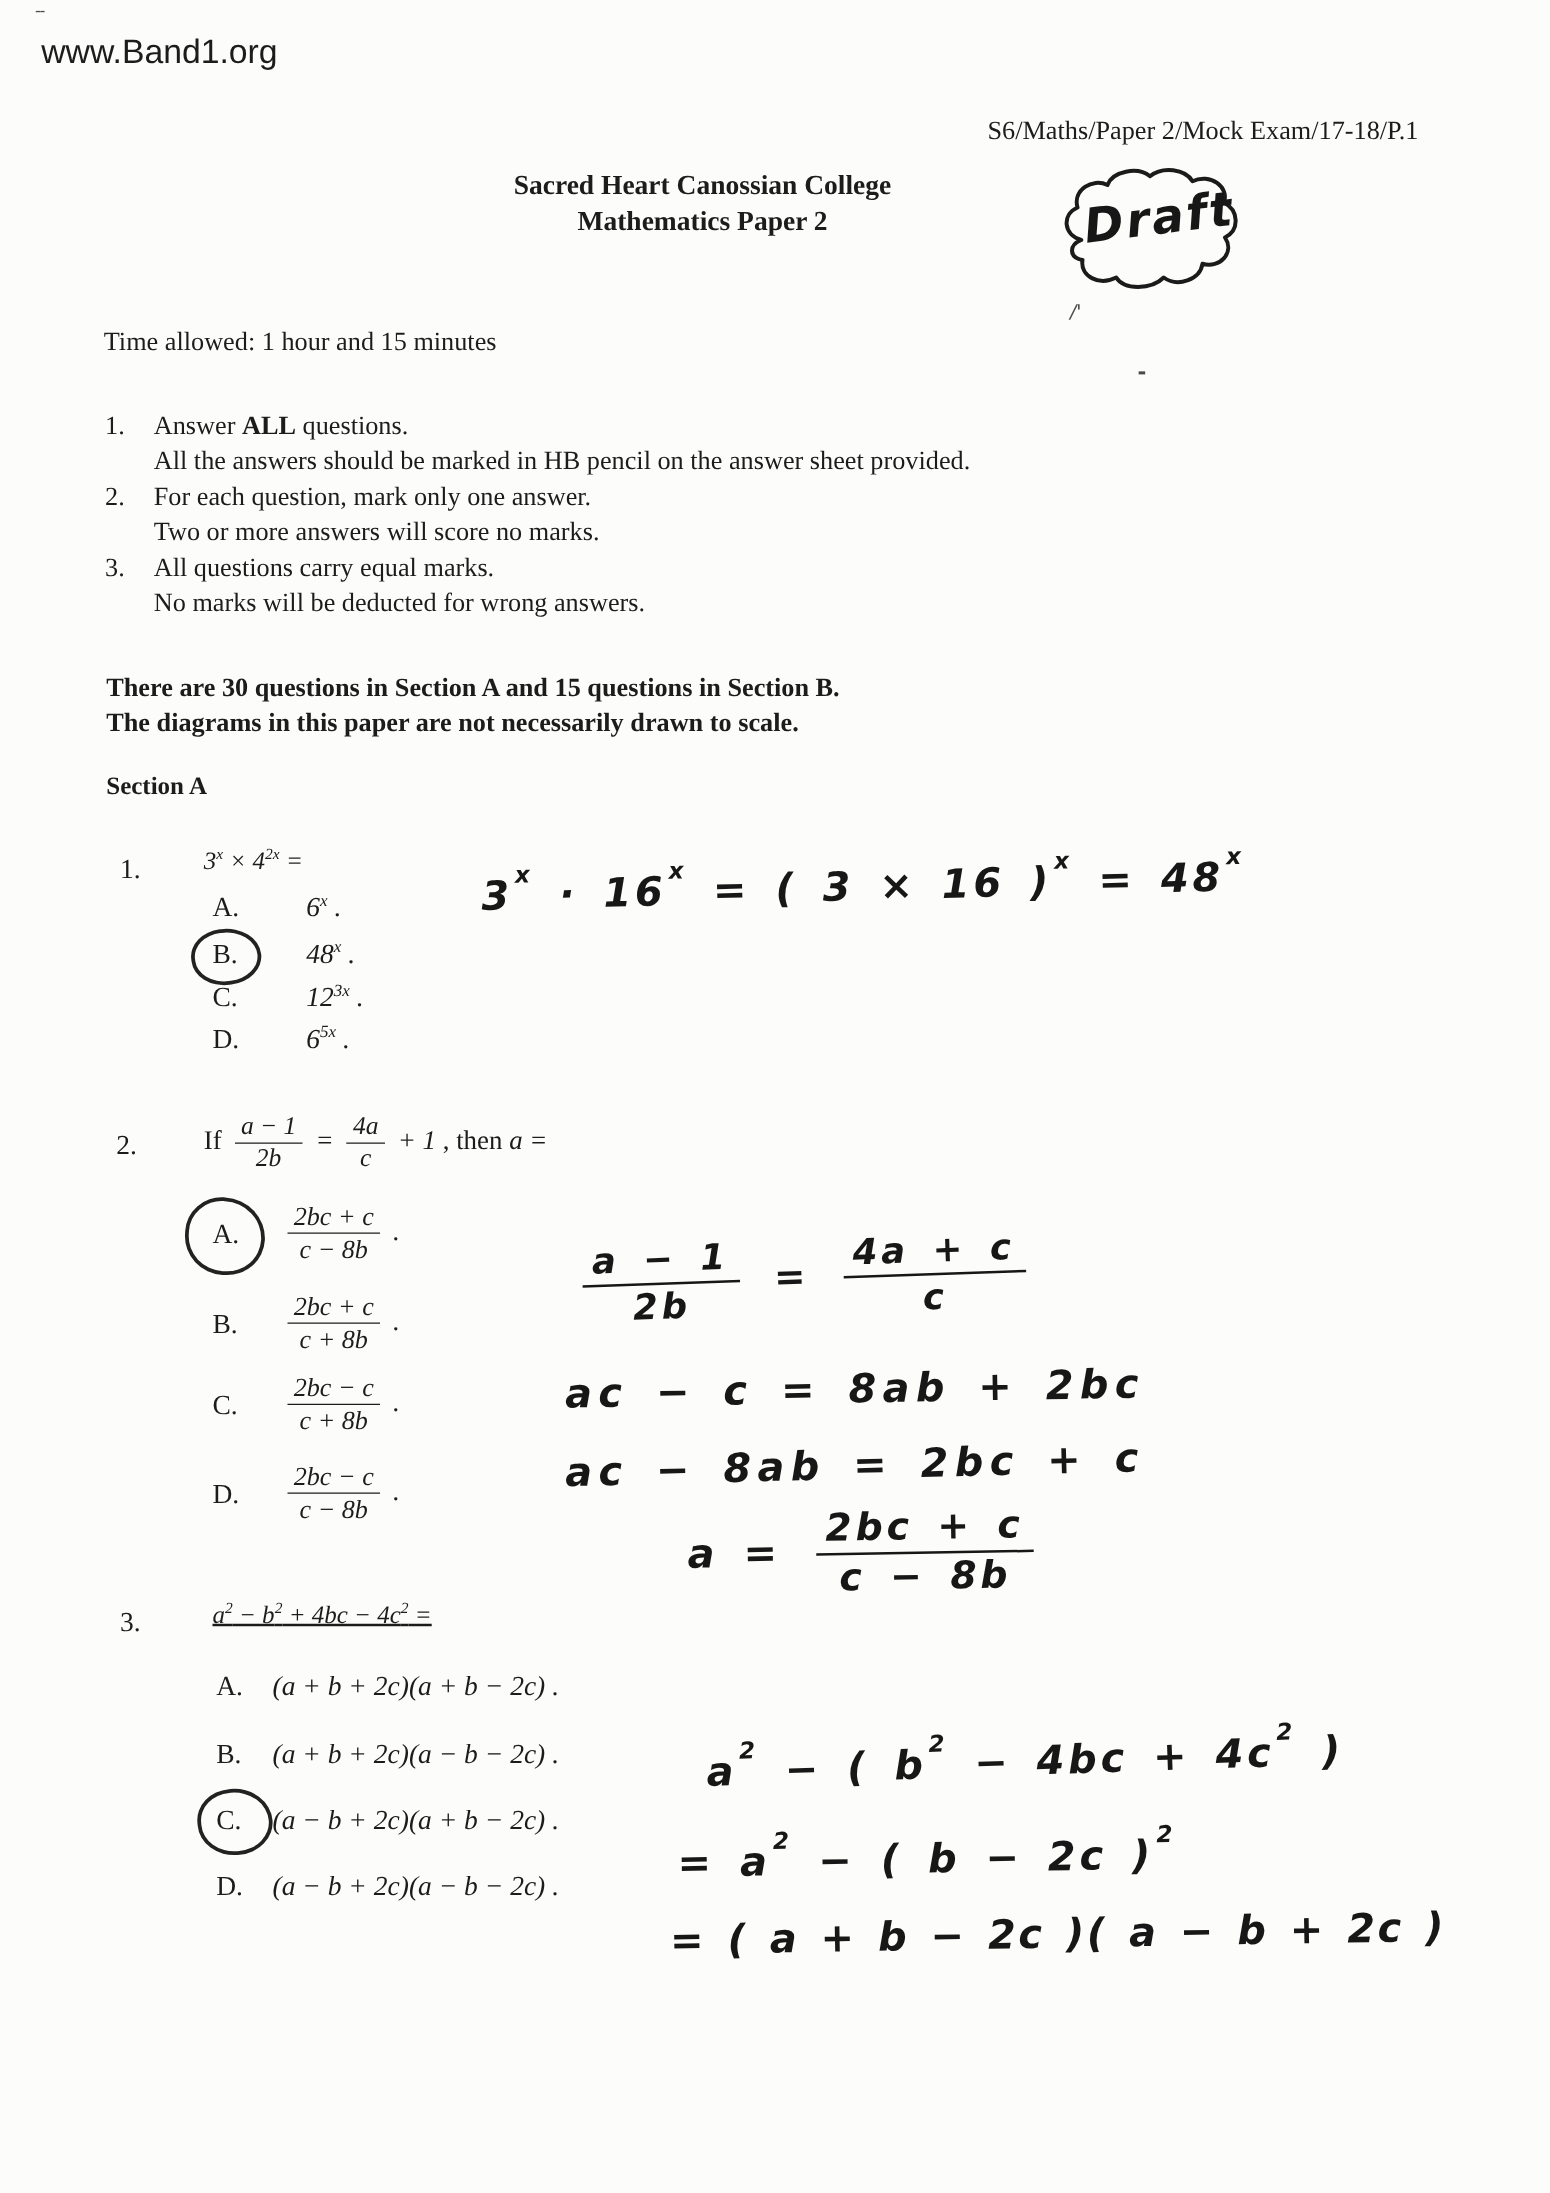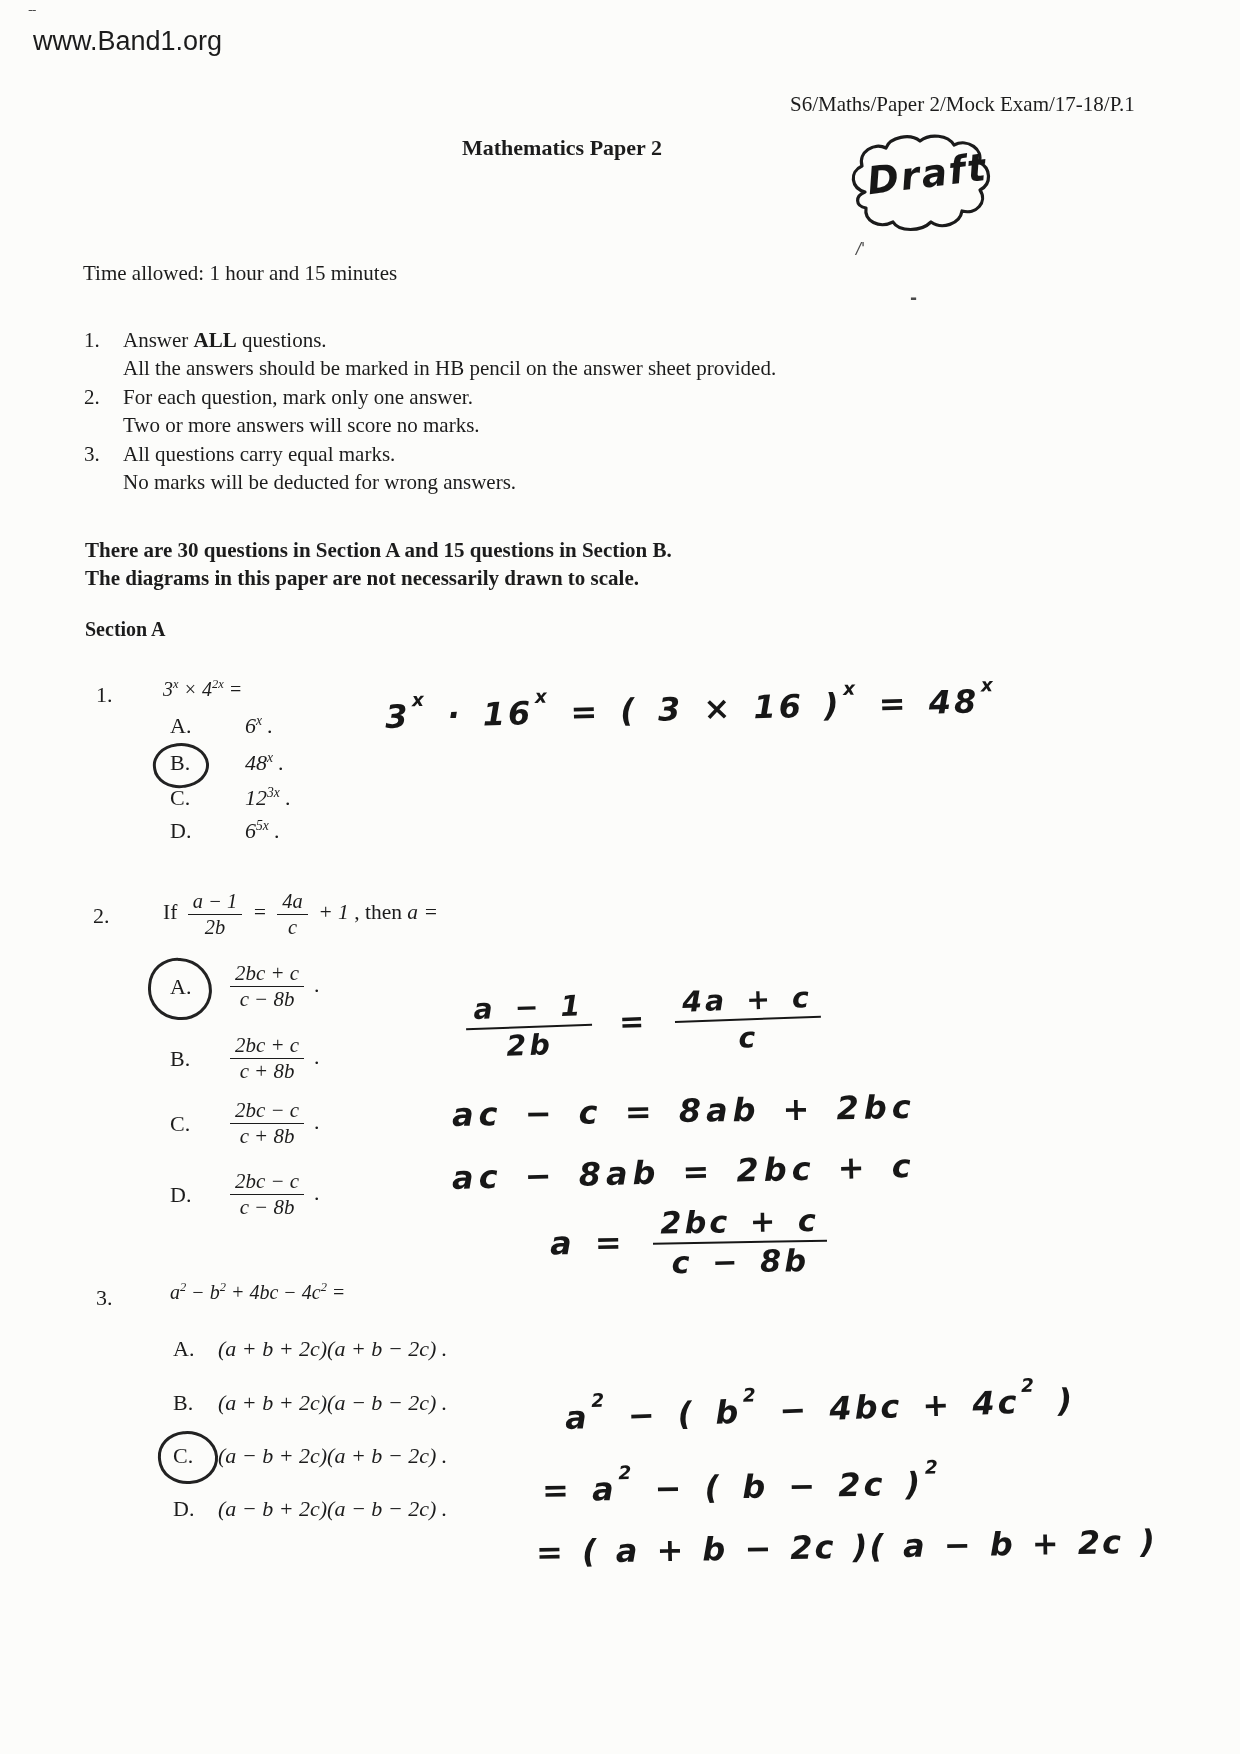--- a/index.html
+++ b/index.html
@@ -41,20 +41,21 @@
 </head>
 <body>
 
 <div class="page">
 
   <div class="abs sans" style="left:33px;top:26px;font-size:27px;">www.Band1.org</div>
   <div class="abs artifact" style="left:28px;top:2px;font-size:13px;letter-spacing:-1px;">--</div>
   <div class="abs t21" style="left:790px;top:92px;">S6/Maths/Paper 2/Mock Exam/17-18/P.1</div>
 
   <div class="abs" style="left:352px;top:133px;width:420px;text-align:center;line-height:29px;">
+    <div class="b" style="font-size:22px;">Sacred Heart Canossian College</div>
     <div class="b" style="font-size:22px;">Mathematics Paper 2</div>
   </div>
 
   <div class="cloud-wrap">
     <svg width="150" height="108" viewBox="0 0 150 108">
       <path d="M22,62 C8,58 6,42 19,36 C15,22 31,12 43,18 C47,7 67,3 77,11 C87,3 105,5 111,15 C125,8 141,20 136,32 C148,38 149,54 137,60 C145,72 133,85 119,81 C117,94 99,100 88,92 C78,102 56,102 50,92 C36,99 21,91 23,78 C12,76 12,66 22,62 Z" fill="none" stroke="#1b1b1b" stroke-width="3.2" stroke-linecap="round" stroke-linejoin="round"></path>
     </svg>
     <div class="hw draft-label" style="position:absolute;">Draft</div>
   </div>
   <div class="abs artifact" style="left:856px;top:240px;font-size:15px;font-style:italic;">/'</div>
@@ -119,21 +120,21 @@
     <span class="opt-math"><span class="frac"><span class="fnum">2bc − c</span><span class="fden">c − 8b</span></span> .</span>
   </div>
   <div class="circle" style="left:148px;top:958px;width:58px;height:56px;transform:rotate(3deg);"></div>
 
   <div class="hw" style="left:458px;top:988px;font-size:30px;transform:rotate(-2deg);"><span class="frac"><span class="fnum">a − 1</span><span class="fden">2b</span></span>  =  <span class="frac"><span class="fnum">4a + c</span><span class="fden">c</span></span></div>
   <div class="hw" style="left:452px;top:1092px;font-size:32px;letter-spacing:5px;transform:rotate(-1deg);">ac − c = 8ab + 2bc</div>
   <div class="hw" style="left:452px;top:1153px;font-size:32px;letter-spacing:5px;transform:rotate(-1.5deg);">ac − 8ab = 2bc + c</div>
   <div class="hw" style="left:550px;top:1206px;font-size:32px;transform:rotate(-1deg);">a = <span class="frac"><span class="fnum">2bc + c</span><span class="fden">c − 8b</span></span></div>
 
   <div class="abs qnum" style="left:96px;top:1285px;">3.</div>
-  <div class="abs math t22" style="left:170px;top:1281px;">a<sup>2</sup> − b<sup>2</sup> + 4bc − 4c<sup>2</sup> =</div>
+  <div class="abs math t22" style="left:170px;top:1281px;text-decoration:underline;">a<sup>2</sup> − b<sup>2</sup> + 4bc − 4c<sup>2</sup> =</div>
 
   <div class="opt-row" style="left:173px;top:1336px;">
     <span class="opt-letter" style="width:45px;">A.</span>
     <span class="opt-math">(a + b + 2c)(a + b − 2c) .</span>
   </div>
   <div class="opt-row" style="left:173px;top:1390px;">
     <span class="opt-letter" style="width:45px;">B.</span>
     <span class="opt-math">(a + b + 2c)(a − b − 2c) .</span>
   </div>
   <div class="opt-row" style="left:173px;top:1443px;">

